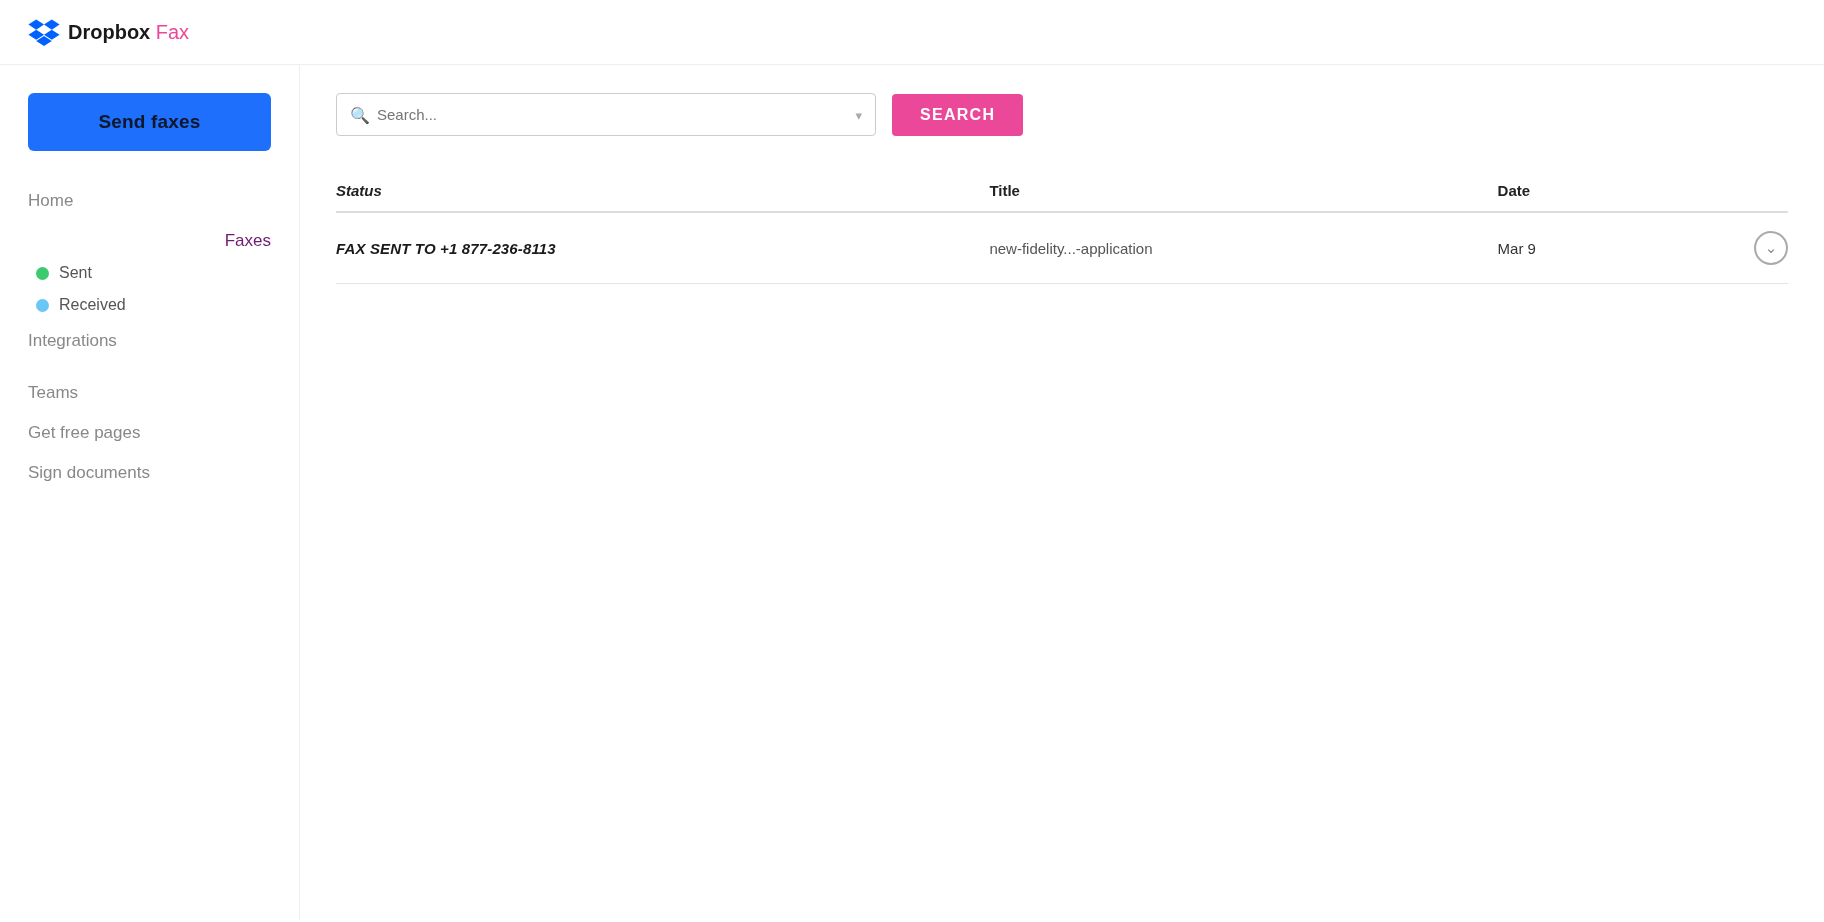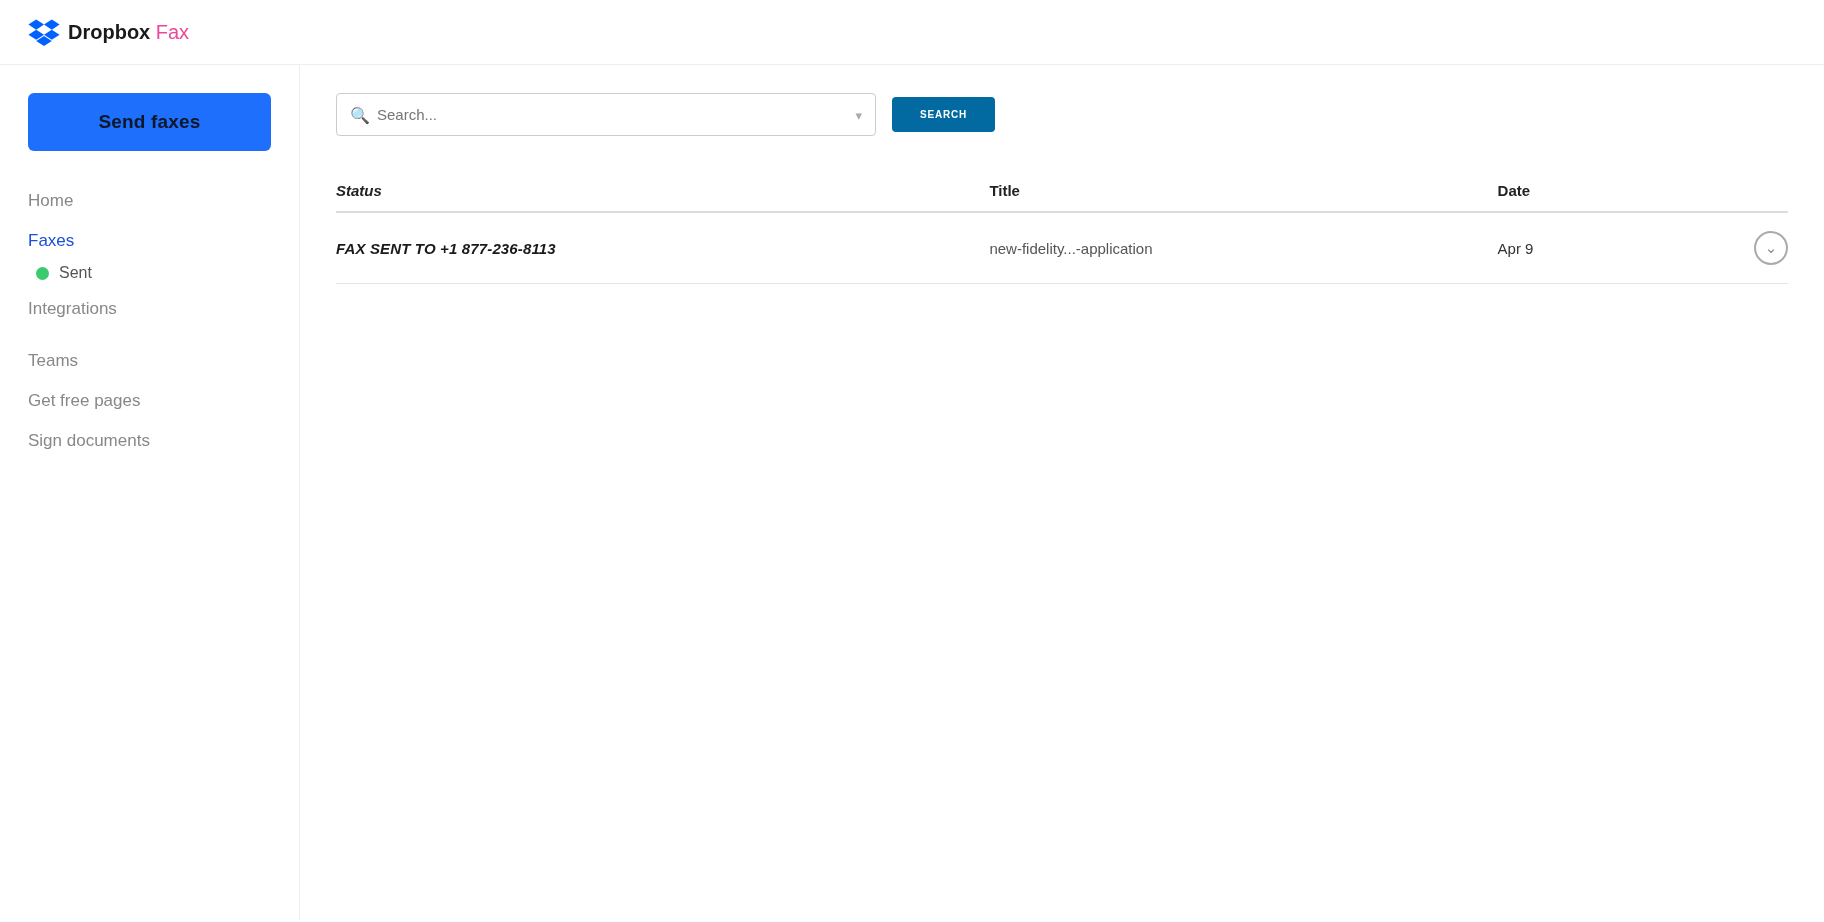--- a/index.html
+++ b/index.html
@@ -68,22 +68,23 @@
       color: #888;
       padding: 10px 0;
       cursor: pointer;
       display: flex;
       align-items: center;
       text-align: center;
     }
 
     .nav-section-label {
       font-size: 17px;
-      color: #1d4ed8;
+      color: #701a75;
       padding: 10px 0 6px 0;
+      text-align: right;
     }
 
     .nav-sub-item {
       font-size: 16px;
       color: #555;
       padding: 7px 0 7px 8px;
       cursor: pointer;
       display: flex;
       align-items: center;
       gap: 10px;
@@ -142,26 +143,26 @@
     .search-chevron {
       position: absolute;
       right: 14px;
       top: 50%;
       transform: translateY(-50%);
       color: #aaa;
       font-size: 13px;
       pointer-events: none;
     }
     .search-btn {
-      background: #0369a1;
+      background: #ec4899;
       color: #fff;
       border: none;
       border-radius: 4px;
       padding: 12px 28px;
-      font-size: 10px;
+      font-size: 16px;
       font-weight: 700;
       letter-spacing: 0.08em;
       cursor: pointer;
       text-transform: uppercase;
     }
 
     
     .fax-table {
       width: 100%;
       border-collapse: collapse;
@@ -241,20 +242,24 @@
   <nav class="sidebar">
     <button class="send-faxes-btn">Send faxes</button>
 
     <div class="nav-item">Home</div>
 
     <div class="nav-section-label">Faxes</div>
 
     <div class="nav-sub-item">
       <span class="dot dot-green"></span>
       <span>Sent</span>
+    </div>
+    <div class="nav-sub-item">
+      <span class="dot dot-blue"></span>
+      <span>Received</span>
     </div>
 
     <div class="nav-item">Integrations</div>
     <div class="nav-item" style="margin-top:12px;">Teams</div>
     <div class="nav-item">Get free pages</div>
     <div class="nav-item">Sign documents</div>
   </nav>
 
   <main class="main">
 
@@ -273,21 +278,21 @@
           <th class="col-status">Status</th>
           <th class="col-title">Title</th>
           <th class="col-date">Date</th>
           <th class="col-action"></th>
         </tr>
       </thead>
       <tbody>
         <tr>
           <td class="col-status status-cell">FAX SENT TO +1 877-236-8113</td>
           <td class="col-title title-cell">new-fidelity...-application</td>
-          <td class="col-date date-cell">Apr 9</td>
+          <td class="col-date date-cell">Mar 9</td>
           <td class="col-action">
             <div class="row-action-cell">
               <button class="expand-btn" title="Expand">⌄</button>
             </div>
           </td>
         </tr>
       </tbody>
     </table>
 
   </main>

